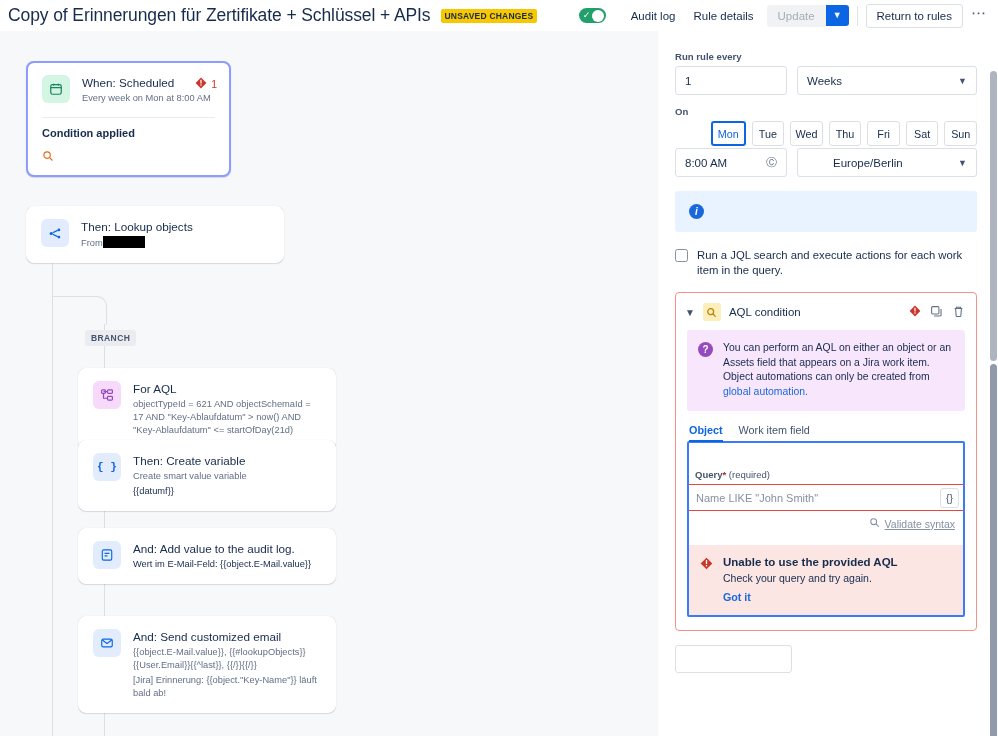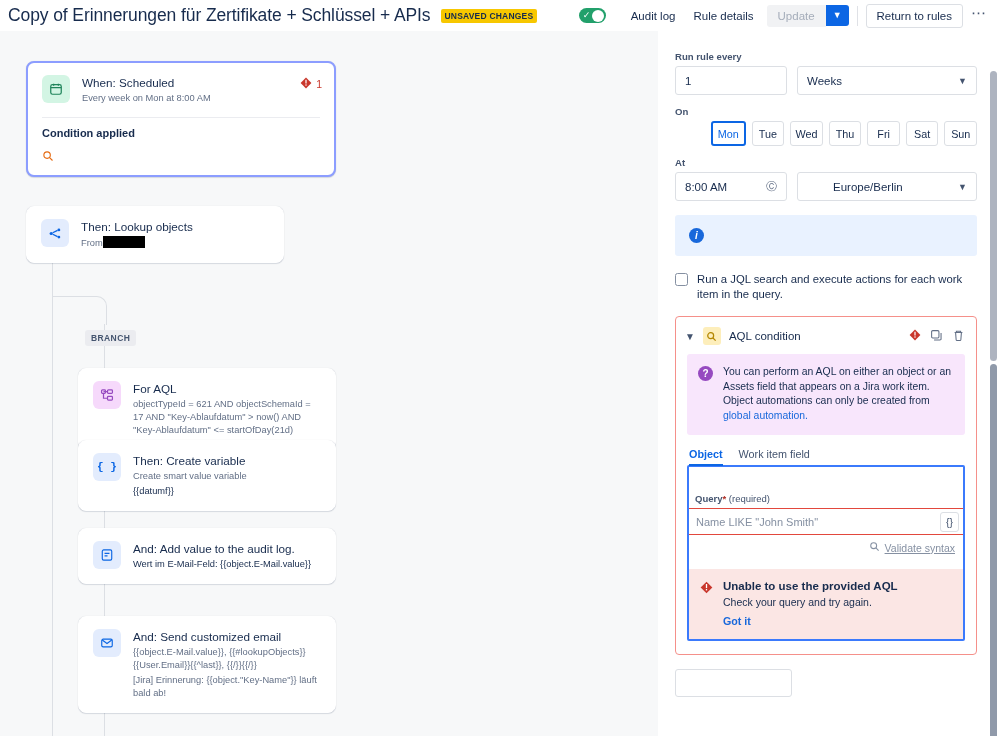--- a/index.html
+++ b/index.html
@@ -273,21 +273,21 @@
       <div class="hdr-more">⋯</div>
     </div>
   </div>
 
   <div class="canvas">
     <div class="trunk"></div>
     <div class="branch-curve"></div>
     <div class="branch-stem"></div>
     <div class="branch-chip">BRANCH</div>
 
-    <div class="card selected" style="left:26px; top:30px; width:310px;">
+    <div class="card selected" style="left:26px; top:30px; width:205px;">
       <div class="card-row">
         <div class="card-ico ico-green">
           <svg width="14" height="14" viewBox="0 0 16 16" fill="none" stroke="currentColor" stroke-width="1.4">
             <rect x="2" y="3" width="12" height="11" rx="2"></rect>
               <path d="M2 6.3h12M5.3 2v2.4M10.7 2v2.4"></path>
           </svg>
         </div>
         <div class="card-body">
           <div class="card-title">When: Scheduled</div>
           <div class="card-sub">Every week on Mon at 8:00 AM</div>
@@ -412,21 +412,20 @@
       <div class="daybar">
         <div class="day active">Mon</div>
         <div class="day">Tue</div>
         <div class="day">Wed</div>
         <div class="day">Thu</div>
         <div class="day">Fri</div>
         <div class="day">Sat</div>
         <div class="day">Sun</div>
       </div>
 
-      <div class="fld-label" style="margin-top:11px;">At</div>
       <div class="row">
         <div class="input" style="width:112px;">
           <span>8:00 AM</span>
           <span class="clear-x">Ⓒ</span>
         </div>
         <div class="select" style="flex:1;padding-left:35px;">
           <span>Europe/Berlin</span>
           <span class="caret">▼</span>
         </div>
       </div>

